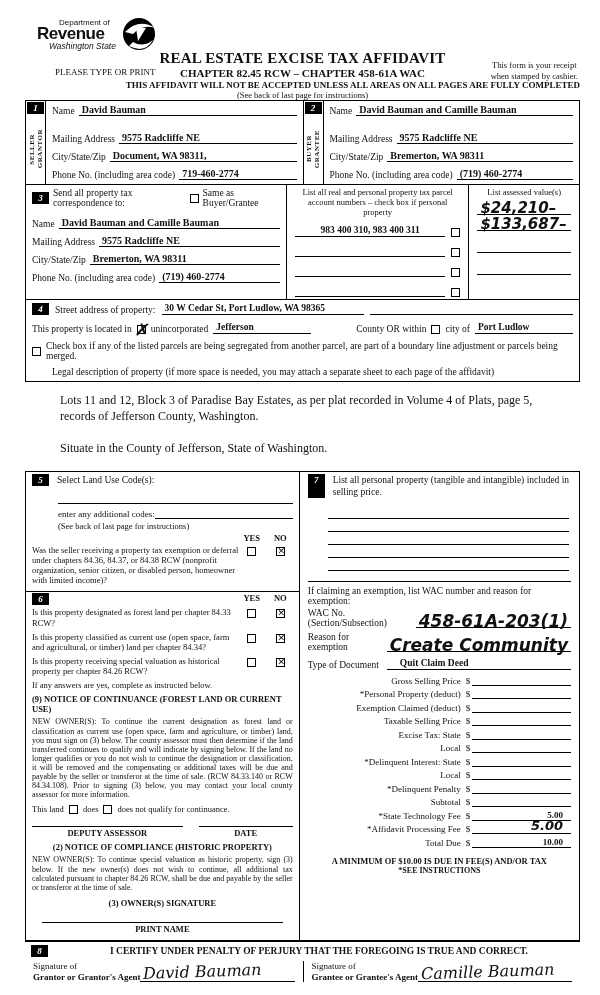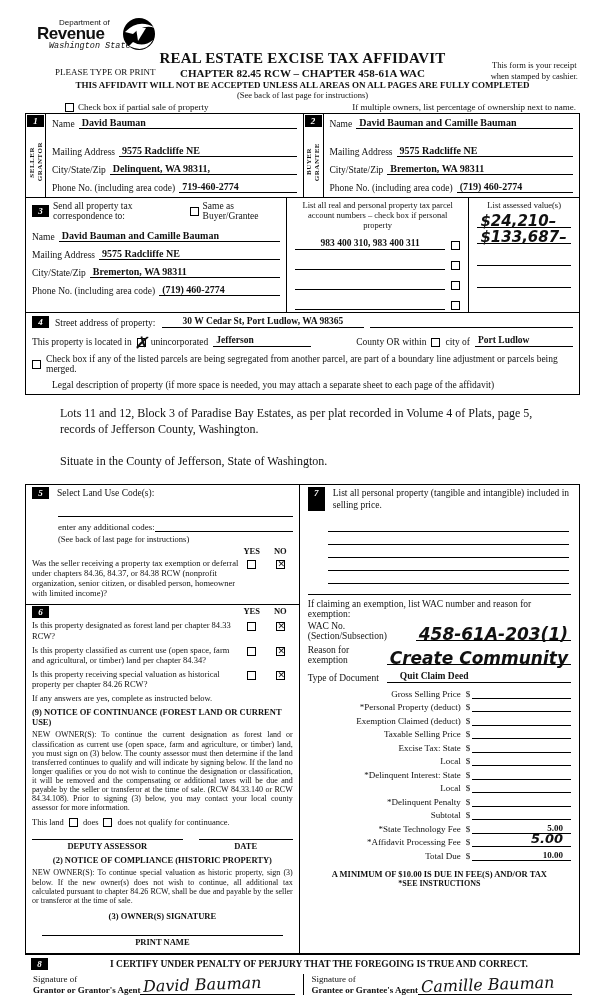--- a/index.html
+++ b/index.html
@@ -18,27 +18,27 @@
   .cb.x::after { content:"\2715"; position:absolute; left:0; top:-2px; width:9px; font-size:9px; line-height:11px; text-align:center; }
   .cb .handx { position:absolute; left:-3px; top:-7px; font-size:18px; font-family:"DejaVu Sans",sans-serif; transform:rotate(8deg); font-weight:bold; }
 
   .mark { display:inline-block; background:#000; color:#fff; font-style:italic; font-size:9px; font-weight:bold; min-width:17px; text-align:center; padding:1px 2px; line-height:10px; flex:none; }
 
   
   .hdr { position:relative; height:90px; }
   .logo { position:absolute; left:12px; top:8px; width:150px; }
   .logo .l1 { font-family:"Liberation Sans",sans-serif; font-size:8px; margin-left:22px; }
   .logo .l2 { font-family:"Liberation Sans",sans-serif; font-weight:bold; font-size:17px; letter-spacing:-.5px; line-height:14px; }
-  .logo .l3 { font-family:Liberation Mono, monospace; font-style:italic; font-size:8.5px; margin-left:12px; }
+  .logo .l3 { font-family:Liberation Sans, sans-serif; font-style:italic; font-size:8.5px; margin-left:12px; }
   .logo svg { position:absolute; right:28px; top:-4px; }
   .hdr-title { text-align:center; font-weight:bold; font-size:15px; padding-top:40px; letter-spacing:.2px; }
   .hdr-sub { text-align:center; font-size:11px; font-weight:bold; }
   .hdr-left { position:absolute; left:30px; top:57px; font-size:9px; }
   .hdr-right { position:absolute; right:2px; top:50px; font-size:8.5px; text-align:center; line-height:1.25; }
-  .hdr-warn { text-align:center; font-weight:bold; font-size:9px; margin-top:1px; }
+  .hdr-warn { text-align:right; font-weight:bold; font-size:9px; margin-top:1px; }
   .hdr-see { text-align:center; font-size:8.5px; }
 
   
   .prerow { display:flex; justify-content:space-between; font-size:9px; padding:2px 4px 1px 40px; }
   .prerow .lft { display:flex; gap:4px; align-items:center; }
 
   
   .ptable { border:1px solid #000; display:flex; }
   .pbox { width:50%; display:flex; }
   .pbox + .pbox { border-left:1px solid #000; }
@@ -148,27 +148,20 @@
     <div class="hdr-left">PLEASE TYPE OR PRINT</div>
     <div class="hdr-sub">CHAPTER 82.45 RCW – CHAPTER 458-61A WAC</div>
     <div class="hdr-right">
       <div>This form is your receipt</div>
       <div>when stamped by cashier.</div>
     </div>
     <div class="hdr-warn">THIS AFFIDAVIT WILL NOT BE ACCEPTED UNLESS ALL AREAS ON ALL PAGES ARE FULLY COMPLETED</div>
     <div class="hdr-see">(See back of last page for instructions)</div>
   </div>
 
-  <div class="prerow">
-    <span class="lft">
-      <span class="cb"></span>
-      <span>Check box if partial sale of property</span>
-    </span>
-    <span>If multiple owners, list percentage of ownership next to name.</span>
-  </div>
 
   <div class="ptable">
     <div class="pbox">
       <div class="sideband">
         <span class="mark">1</span>
         <span class="vwrap">
           <span class="vtext">SELLER</span>
           <span class="vtext">GRANTOR</span>
         </span>
       </div>
@@ -176,21 +169,21 @@
         <div class="frow" style="margin-top:1px;">
           <span class="lab">Name</span>
           <span class="ul"><span class="val">David Bauman</span></span>
         </div>
         <div class="frow" style="margin-top:16px;">
           <span class="lab">Mailing Address</span>
           <span class="ul"><span class="val">9575 Radcliffe NE</span></span>
         </div>
         <div class="frow">
           <span class="lab">City/State/Zip</span>
-          <span class="ul"><span class="val">Delinquent, WA 98311,</span></span>
+          <span class="ul"><span class="val">Document, WA 98311,</span></span>
         </div>
         <div class="frow">
           <span class="lab">Phone No. (including area code)</span>
           <span class="ul"><span class="val">719-460-2774</span></span>
         </div>
       </div>
     </div>
     <div class="pbox">
       <div class="sideband">
         <span class="mark">2</span>
@@ -278,21 +271,21 @@
       <div class="assessrow">
           <span class="ul"></span>
         </div>
     </div>
   </div>
 
   <div class="s4">
     <div class="srow">
       <span class="mark">4</span>
       <span>Street address of property:</span>
-      <span class="ul" style="max-width:390px;text-align:center;"><span class="val b">30 W Cedar St, Port Ludlow, WA  98365</span></span>
+      <span class="ul" style="max-width:390px;"><span class="val b">30 W Cedar St, Port Ludlow, WA  98365</span></span>
       <span class="ul"></span>
     </div>
     <div class="located">
       <span>This property is located in</span>
       <span class="cb">
           <span class="handx">✗</span>
         </span>
       <span>unincorporated</span>
       <span class="ul" style="max-width:150px;"><span class="val b">Jefferson</span></span>
       <span style="margin-left:40px;">County OR  within</span>

